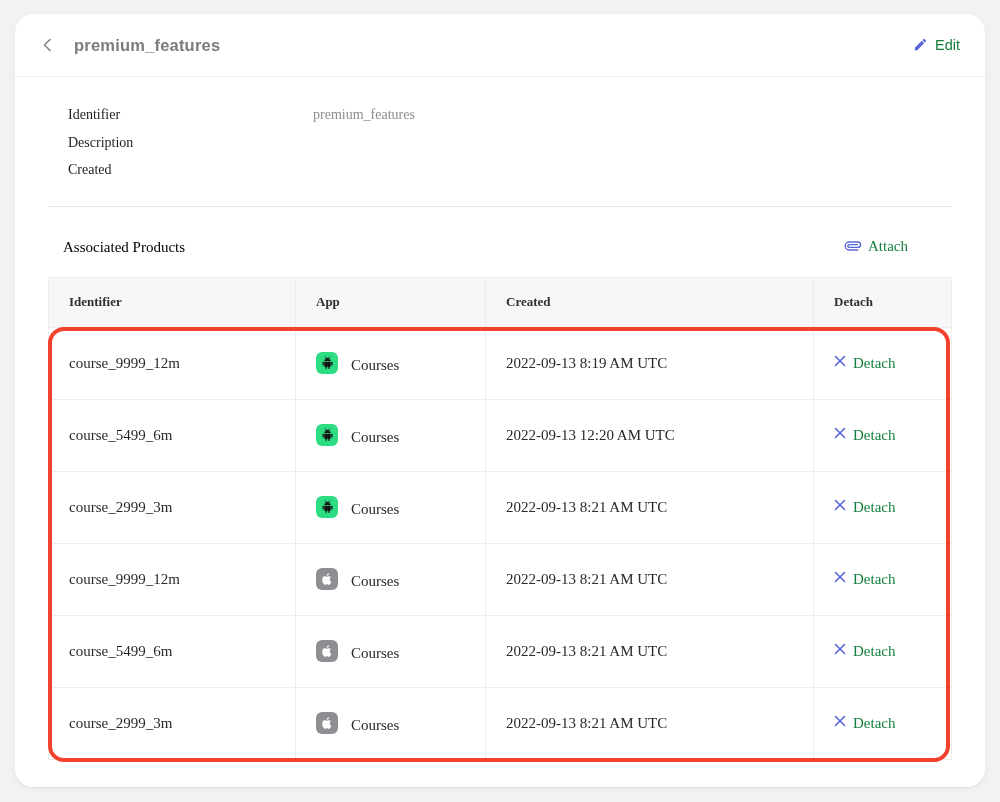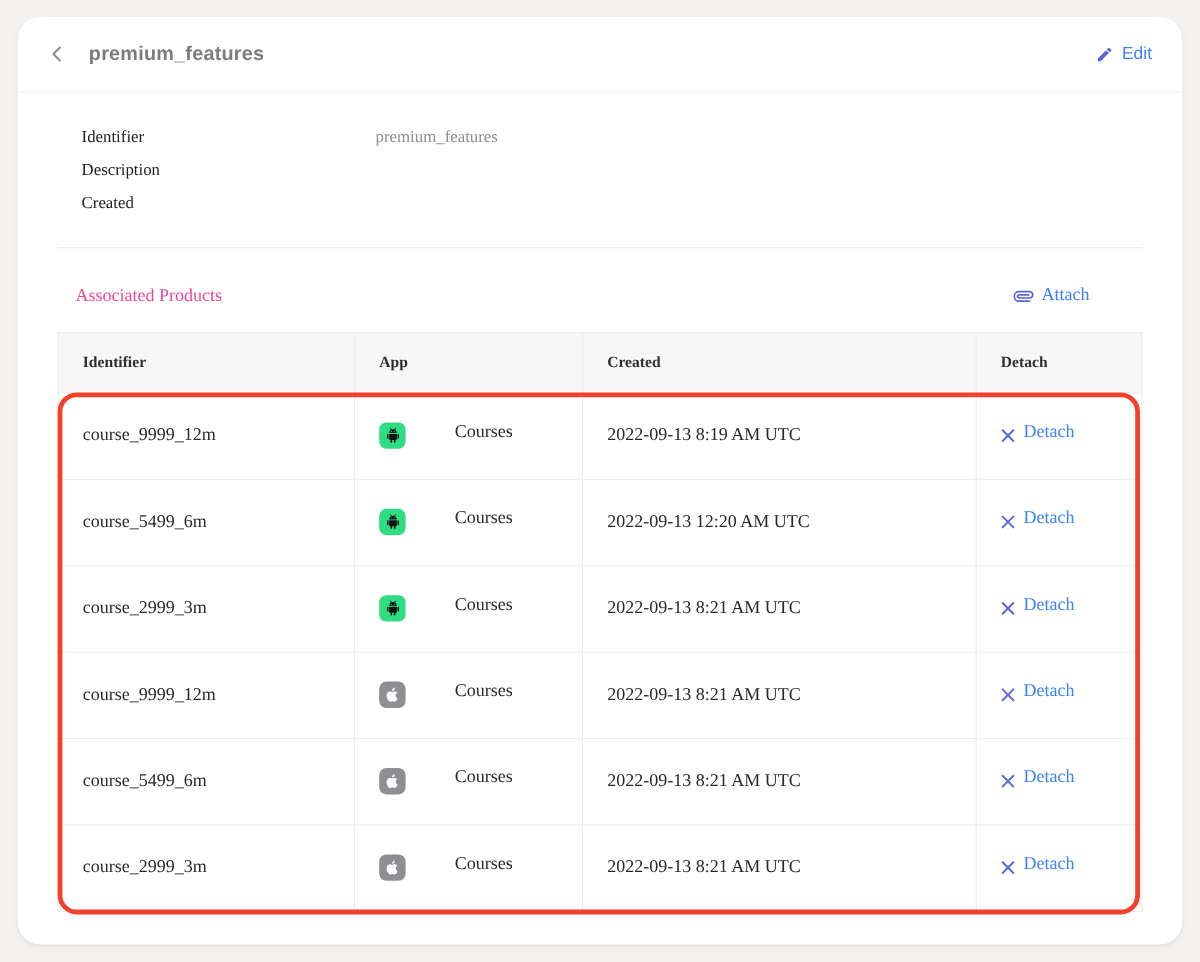--- a/index.html
+++ b/index.html
@@ -33,25 +33,25 @@
     margin-right: 10px;
   }
   .page-title {
     font-size: 16.5px;
     font-weight: 700;
     color: #7c7c7c;
     letter-spacing: .2px;
   }
   .spacer { flex: 1; }
   .link {
-    color: #3b82f6;
+    color: #15803d;
     text-decoration: none;
     cursor: pointer;
     display: inline-flex;
-    align-items: flex-end;
+    align-items: flex-start;
     gap: 7px;
     font-size: 15px;
   }
   .edit-link { font-size: 14.5px; }
   .card-body { padding: 0 33px; font-family: Liberation Serif, serif; }
   .details {
     padding: 24px 0 22px 20px;
     border-bottom: 1px solid #eceae8;
   }
   .detail-row {
@@ -66,21 +66,21 @@
   .detail-value { color: #8f8f8f; }
   .section-row {
     display: flex;
     align-items: center;
     justify-content: space-between;
     padding: 29px 0 19px;
   }
   .section-title {
     font-size: 15px;
     font-weight: 500;
-    color: #ec4899;
+    color: #000000;
     margin-left: 15px;
     line-height: 22px;
   }
   .attach-link { margin-right: 44px; }
   .table-wrap { position: relative; }
   table {
     width: 100%;
     border-collapse: collapse;
     table-layout: fixed;
   }
@@ -97,21 +97,21 @@
   td {
     height: 72px;
     padding: 0 20px;
     font-size: 15px;
     color: #282828;
     background: #fff;
   }
   col.c-identifier { width: 247px; }
   col.c-app        { width: 190px; }
   col.c-created    { width: 328px; }
-  .app-cell-inner { display: flex; align-items: flex-start; gap: 28px; }
+  .app-cell-inner { display: flex; align-items: flex-end; }
   .app-icon {
     width: 22px; height: 22px;
     border-radius: 6px;
     display: inline-flex;
     align-items: center;
     justify-content: center;
     margin-right: 13px;
     flex: 0 0 auto;
   }
   .app-icon.android { background: #2edc83; }

